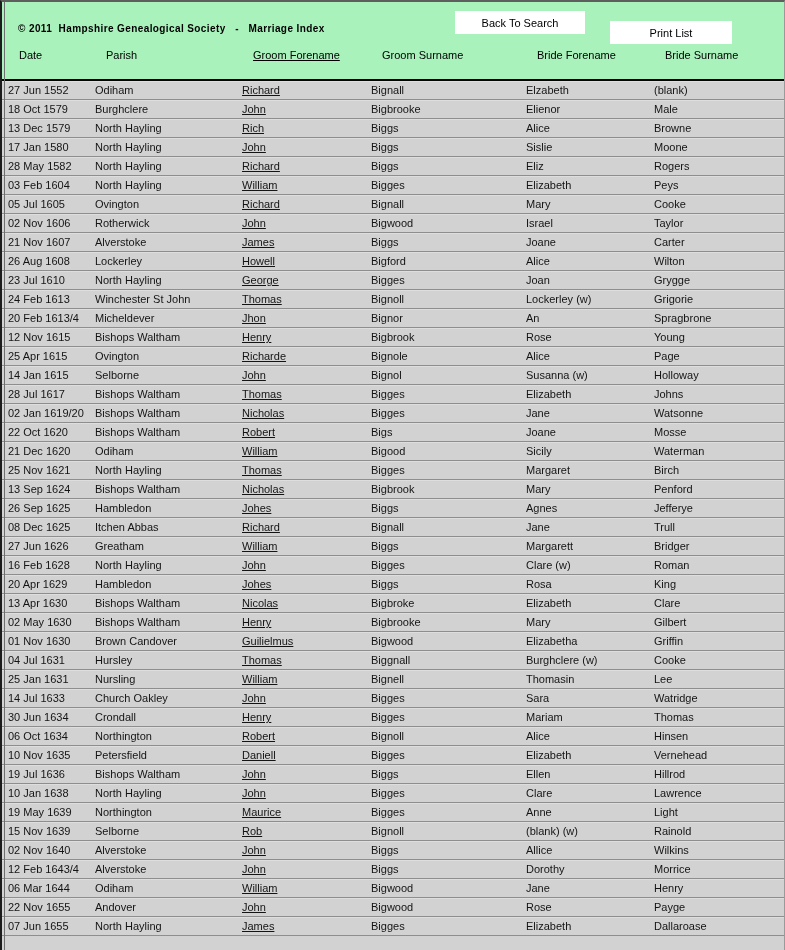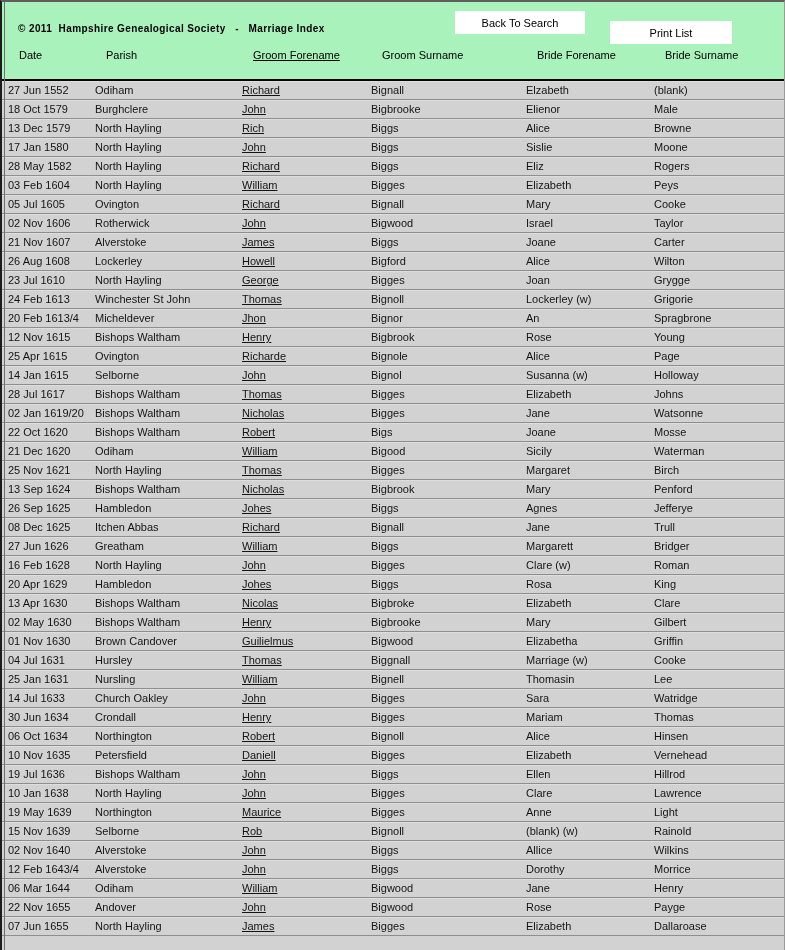--- a/index.html
+++ b/index.html
@@ -331,21 +331,21 @@
         <span class="cell c2">Guilielmus</span>
         <span class="cell c3">Bigwood</span>
         <span class="cell c4">Elizabetha</span>
         <span class="cell c5">Griffin</span>
       </div>
       <div class="row">
         <span class="cell c0">04 Jul 1631</span>
         <span class="cell c1">Hursley</span>
         <span class="cell c2">Thomas</span>
         <span class="cell c3">Biggnall</span>
-        <span class="cell c4">Marriage (w)</span>
+        <span class="cell c4">Burghclere (w)</span>
         <span class="cell c5">Cooke</span>
       </div>
       <div class="row">
         <span class="cell c0">25 Jan 1631</span>
         <span class="cell c1">Nursling</span>
         <span class="cell c2">William</span>
         <span class="cell c3">Bignell</span>
         <span class="cell c4">Thomasin</span>
         <span class="cell c5">Lee</span>
       </div>

